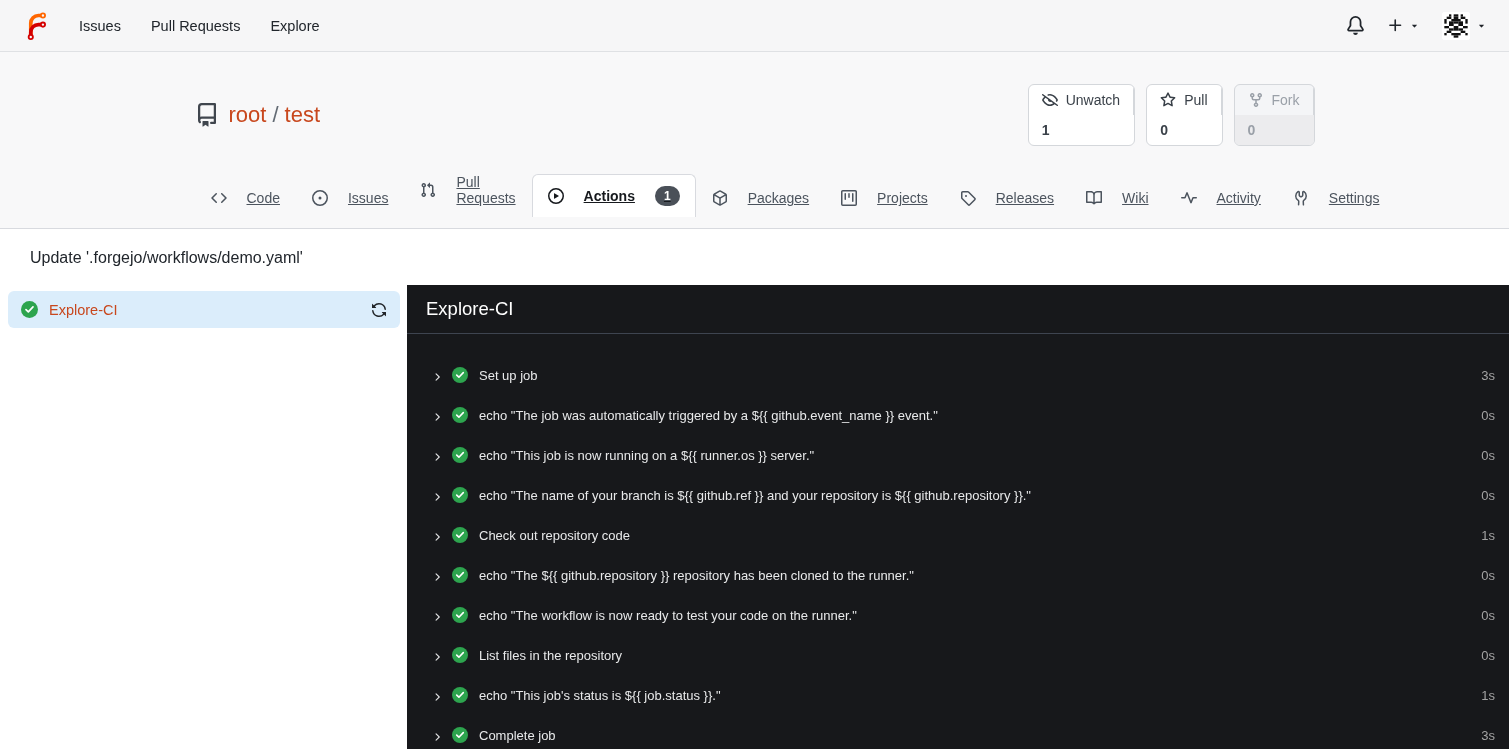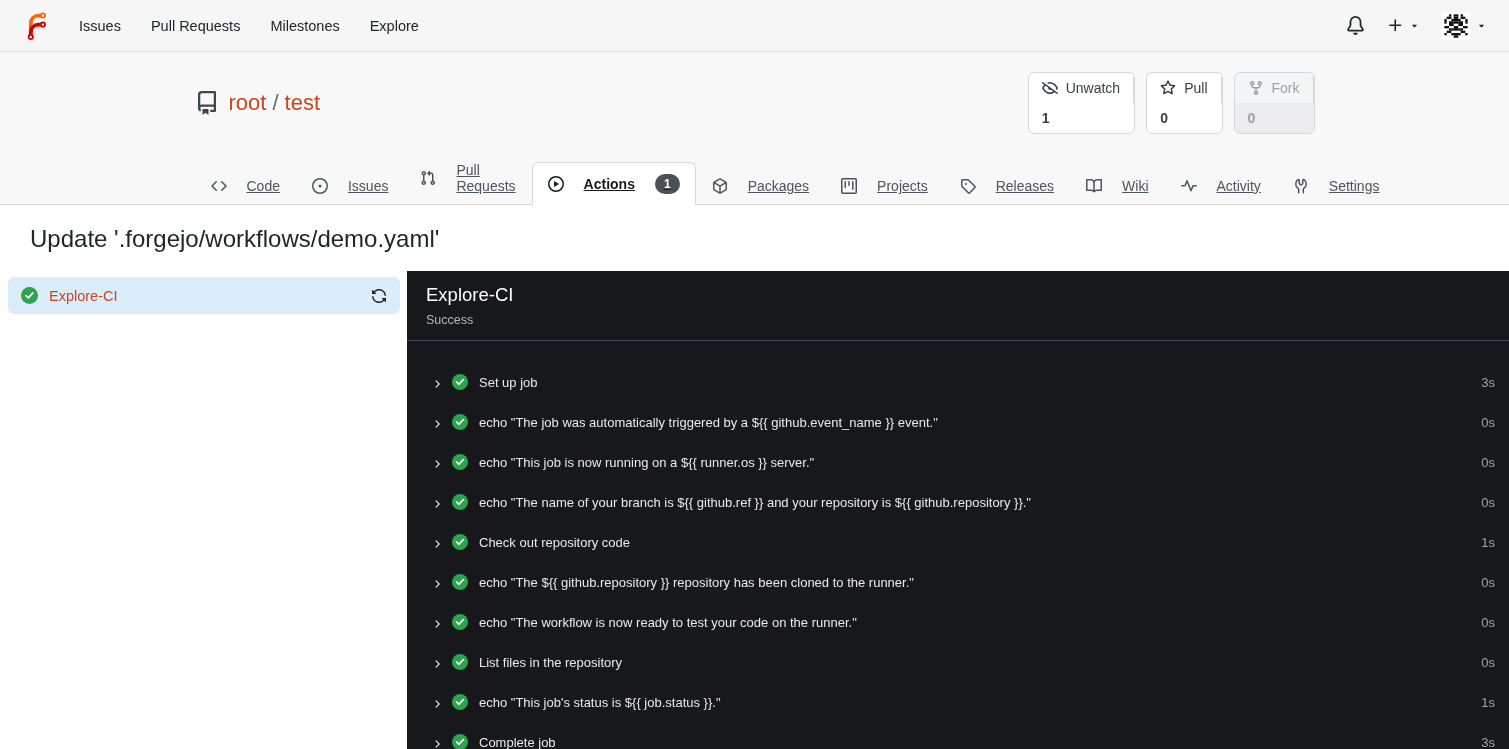--- a/index.html
+++ b/index.html
@@ -30,21 +30,21 @@
     padding: 0 15px;
     line-height: 52px;
   }
   .nav-right { margin-left: auto; display: flex; align-items: center; gap: 22px; }
   .icon-btn { display: flex; align-items: center; gap: 5px; color: #21262c; }
   .avatar-box { display: flex; align-items: center; gap: 6px; }
   .avatar { width: 28px; height: 28px; border-radius: 3px; background: #fff; }
 
   
   .repo-header { background: #f8f8f9; border-bottom: 1px solid #d8dadf; padding-top: 16px; }
-  .rh-container { width: 1120px; margin: 0 auto; }
+  .rh-container { width: 1120px; margin: 12px auto; }
   .repo-title-row { display: flex; align-items: center; padding: 4px 0 16px; }
   .repo-icon { color: #40464e; margin-right: 10px; }
   .repo-name { font-size: 22px; color: var(--accent, #c8471d); }
   .repo-sep { font-size: 22px; color: #636b74; padding: 0 6px; }
   .repo-buttons { margin-left: auto; display: flex; gap: 11px; }
   .btn-group {
     display: flex; background: #fff; border: 1px solid #d4d7db;
     border-radius: 6px; overflow: hidden; font-size: 14px; color: #3a4149; flex-direction: column;
   }
   .btn-main { display: flex; align-items: center; gap: 8px; padding: 7px 13px; border-right: 1px solid #d4d7db; }
@@ -63,21 +63,21 @@
   .tab.active {
     background: #fff; border-color: #d8dadf; color: #16191d; font-weight: 700;
   }
   .tab-settings { margin-left: auto; }
   .badge {
     background: var(--badge-bg, #4a5058); color: #fff; font-size: 12px;
     font-weight: 600; padding: 2px 9px; border-radius: 10px; line-height: 16px;
   }
 
   
-  .run-title { font-size: 24px; font-weight: 400; color: #21262c; padding: 20px 30px 18px; }
+  .run-title { font-size: 16px; font-weight: 400; color: #21262c; padding: 20px 30px 18px; }
   .run-layout { display: flex; align-items: stretch; min-height: 527px; }
   .sidebar { flex: 0 0 407px; width: 407px; padding: 6px 7px 0 8px; background: #fff; }
   .job-item {
     display: flex; align-items: center; gap: 11px;
     background: #dbedfb; border-radius: 6px; padding: 10px 13px;
     font-size: 14.5px; color: var(--accent, #c8471d); cursor: pointer;
   }
   .job-sync { margin-left: auto; color: #212529; cursor: pointer; }
 
   .log-panel { flex: 1; background: var(--panel-bg, #17181b); }
@@ -101,21 +101,20 @@
     <svg width="30" height="30" viewBox="0 0 212 212" fill="none">
       <path d="M62 178 V86 a54 54 0 0 1 54-54 h26" stroke="#ff6600" stroke-width="26"></path>
       <path d="M62 178 v-28 a54 54 0 0 1 54-54 h26" stroke="#d40000" stroke-width="26"></path>
       <circle cx="148" cy="32" r="15" stroke="#ff6600" stroke-width="13" fill="#f6f6f7"></circle>
       <circle cx="148" cy="96" r="15" stroke="#d40000" stroke-width="13" fill="#f6f6f7"></circle>
       <circle cx="62" cy="184" r="15" stroke="#d40000" stroke-width="13" fill="#f6f6f7"></circle>
     </svg>
   </a>
   <a class="nav-link">Issues</a>
   <a class="nav-link">Pull Requests</a>
-  <a class="nav-link">Milestones</a>
   <a class="nav-link">Explore</a>
 
   <div class="nav-right">
     <a class="icon-btn">
       <svg width="19" height="19" viewBox="0 0 16 16" fill="currentColor">
           <path d="M8 16a2 2 0 0 0 1.985-1.75c.017-.137-.097-.25-.235-.25h-3.5c-.138 0-.252.113-.235.25A2 2 0 0 0 8 16ZM3 5a5 5 0 0 1 10 0v2.947c0 .05.015.098.042.139l1.703 2.555A1.519 1.519 0 0 1 13.482 13H2.518a1.516 1.516 0 0 1-1.263-2.36l1.703-2.554A.255.255 0 0 0 3 7.947Zm5-3.5A3.5 3.5 0 0 0 4.5 5v2.947c0 .346-.102.683-.294.97l-1.703 2.556a.017.017 0 0 0-.003.01l.001.006.004.006.006.004.007.001h10.964l.007-.001.006-.004.004-.006.001-.006a.017.017 0 0 0-.003-.01l-1.703-2.554a1.745 1.745 0 0 1-.294-.97V5A3.5 3.5 0 0 0 8 1.5Z"></path>
         </svg>
     </a>
     <a class="icon-btn">
       <svg width="17" height="17" viewBox="0 0 16 16" fill="currentColor">
@@ -284,21 +283,20 @@
           <svg width="16" height="16" viewBox="0 0 16 16" fill="currentColor">
               <path d="M1.705 8.005a.75.75 0 0 1 .834.656 5.5 5.5 0 0 0 9.592 2.97l-1.204-1.204a.25.25 0 0 1 .177-.427h3.646a.25.25 0 0 1 .25.25v3.646a.25.25 0 0 1-.427.177l-1.38-1.38A7.002 7.002 0 0 1 1.05 8.84a.75.75 0 0 1 .656-.834ZM8 2.5a5.487 5.487 0 0 0-4.131 1.869l1.204 1.204A.25.25 0 0 1 4.896 6H1.25A.25.25 0 0 1 1 5.75V2.104a.25.25 0 0 1 .427-.177l1.38 1.38A7.002 7.002 0 0 1 14.95 7.16a.75.75 0 0 1-1.49.178A5.5 5.5 0 0 0 8 2.5Z"></path>
             </svg>
         </span>
       </div>
     </aside>
 
     <section class="log-panel">
       <div class="log-header">
         <div class="log-title">Explore-CI</div>
-        <div class="log-status">Success</div>
       </div>
 
       <div class="steps">
 
         <div class="step">
           <svg class="chev" width="12" height="12" viewBox="0 0 16 16" fill="currentColor">
               <path d="M6.22 3.22a.75.75 0 0 1 1.06 0l4.25 4.25a.75.75 0 0 1 0 1.06l-4.25 4.25a.751.751 0 0 1-1.042-.018.751.751 0 0 1-.018-1.042L9.94 8 6.22 4.28a.75.75 0 0 1 0-1.06Z"></path>
             </svg>
           <svg width="16" height="16" viewBox="0 0 16 16">
               <circle cx="8" cy="8" r="8" fill="#2da44e"></circle>

